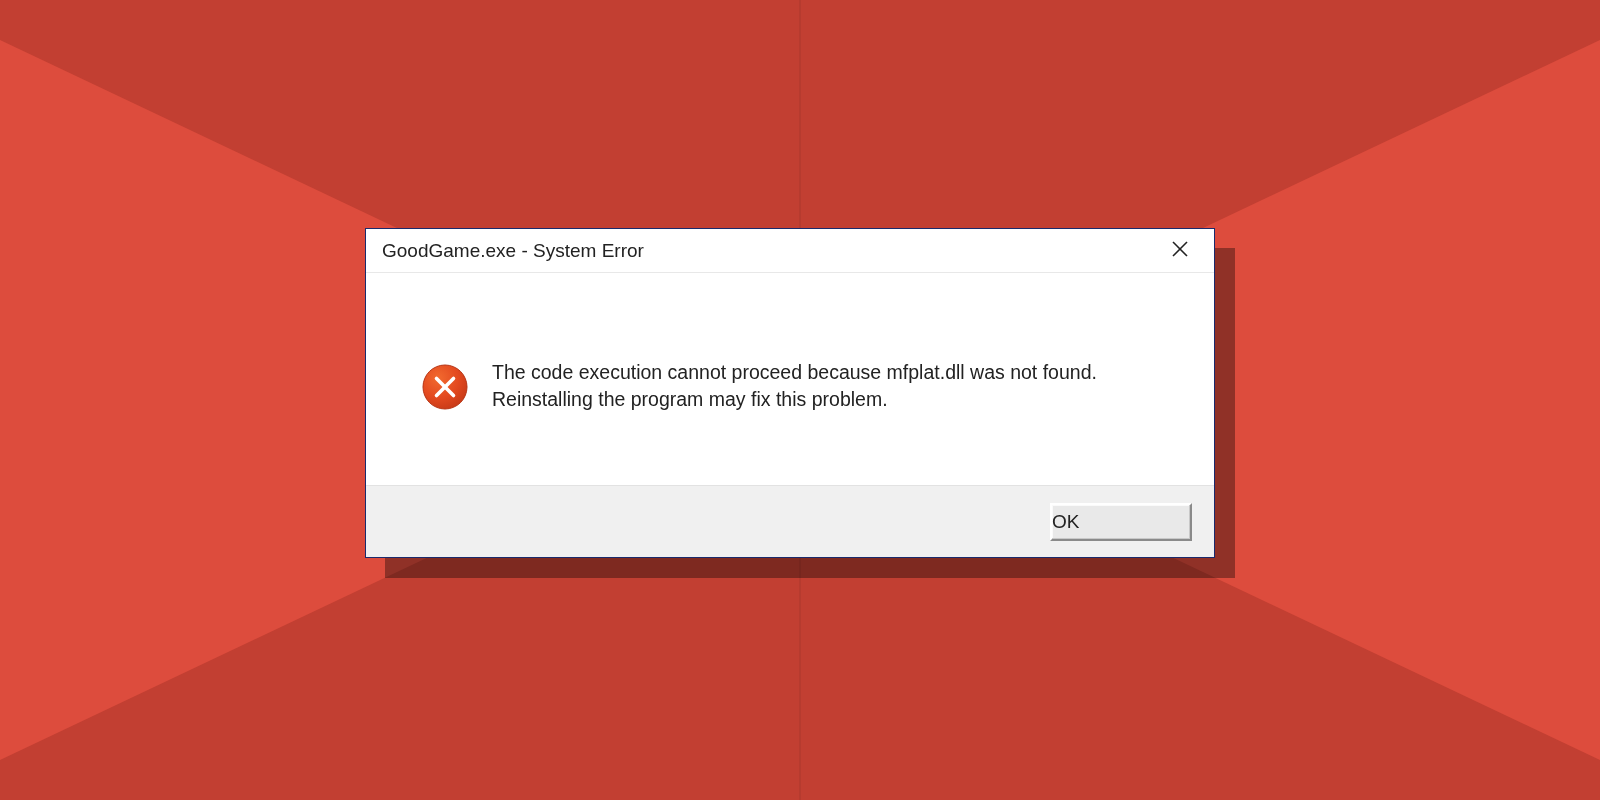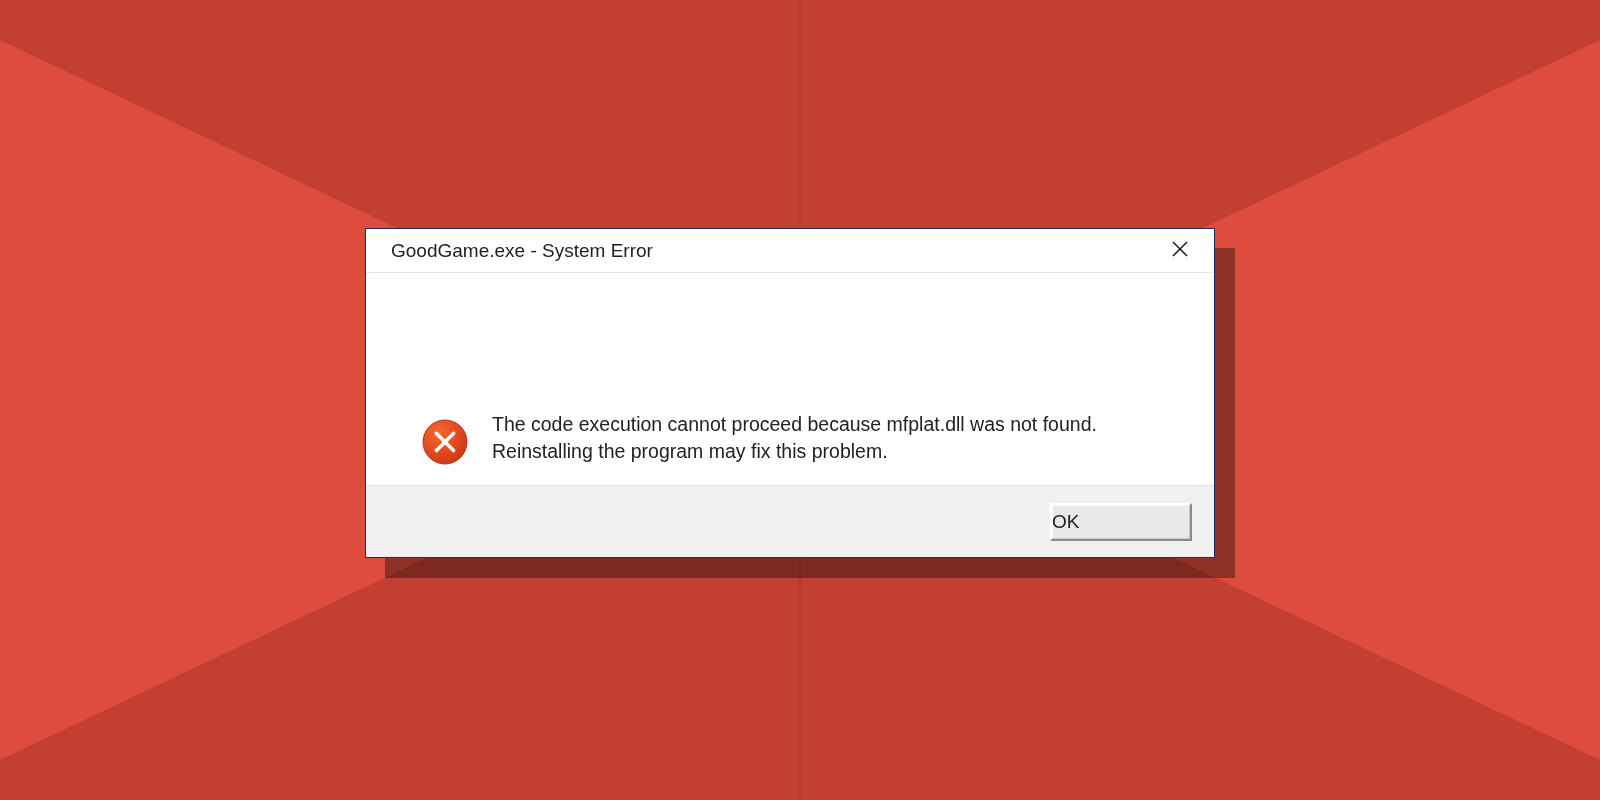--- a/index.html
+++ b/index.html
@@ -28,21 +28,21 @@
     height: 330px;
     background: #ffffff;
     border: 1px solid #1a2a6c;
     display: flex;
     flex-direction: column;
   }
   .titlebar {
     height: 44px;
     display: flex;
     align-items: center;
-    padding: 0 14px 0 25px;
+    padding: 0 14px 0 16px;
     border-bottom: 1px solid #e8e8e8;
   }
   .titlebar .title-text {
     font-size: 19px;
     color: #222;
     flex: 1;
     white-space: nowrap;
     overflow: hidden;
   }
   .titlebar .close {
@@ -52,21 +52,21 @@
     align-items: center;
     justify-content: center;
     cursor: default;
   }
   .titlebar .close svg { width: 16px; height: 16px; }
   .titlebar .close svg line { stroke: #222; stroke-width: 1.6; }
 
   .content {
     flex: 1;
     display: flex;
-    align-items: flex-end;
+    align-items: center;
     padding: 34px 40px 20px 56px;
     gap: 24px;
   }
   .err-icon {
     width: 46px; height: 46px; flex: 0 0 46px;
     margin-top: 2px;
   }
   .err-icon svg { width: 46px; height: 46px; display: block; }
   .err-msg {
     font-size: 19.5px;

